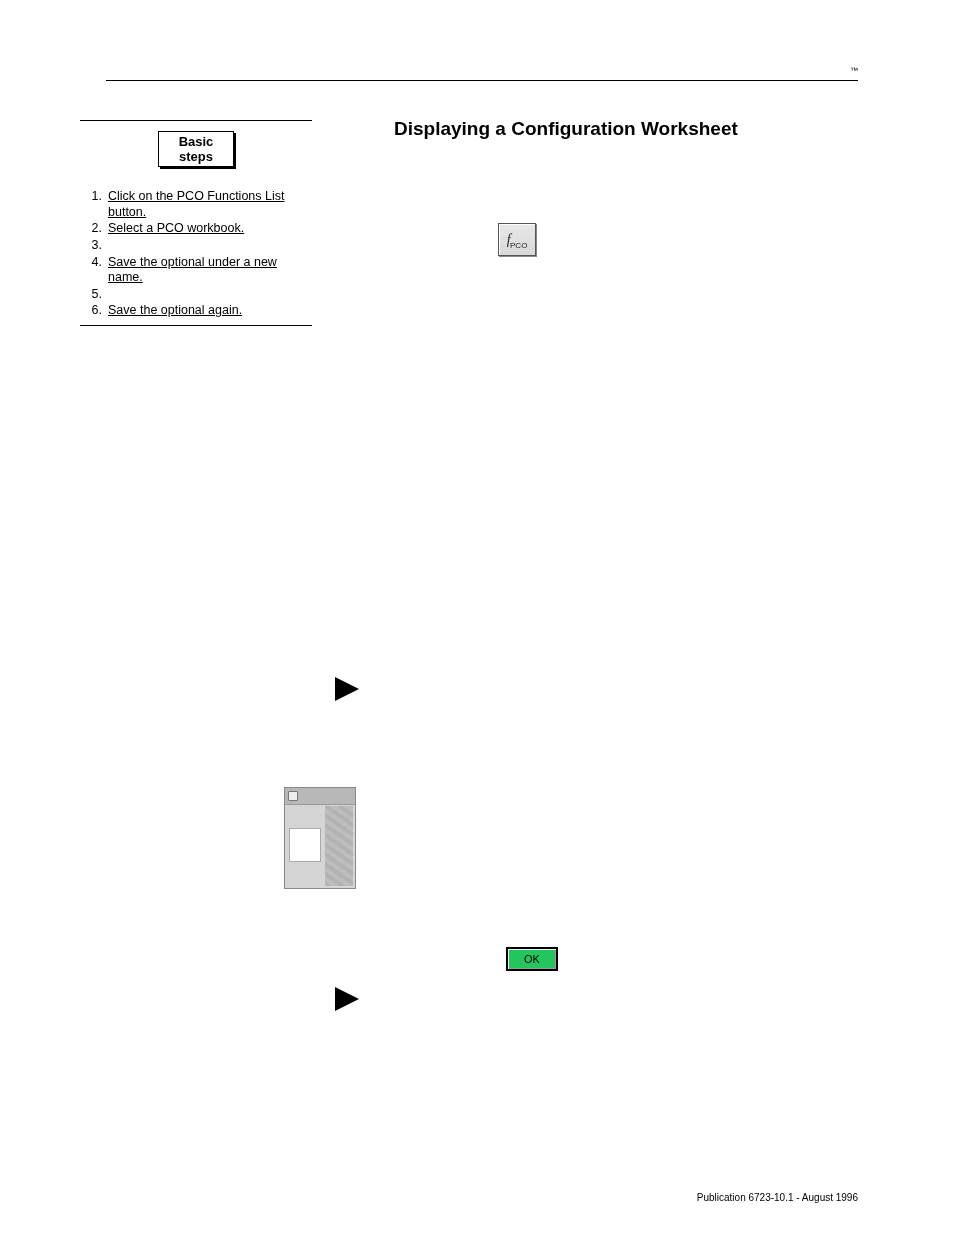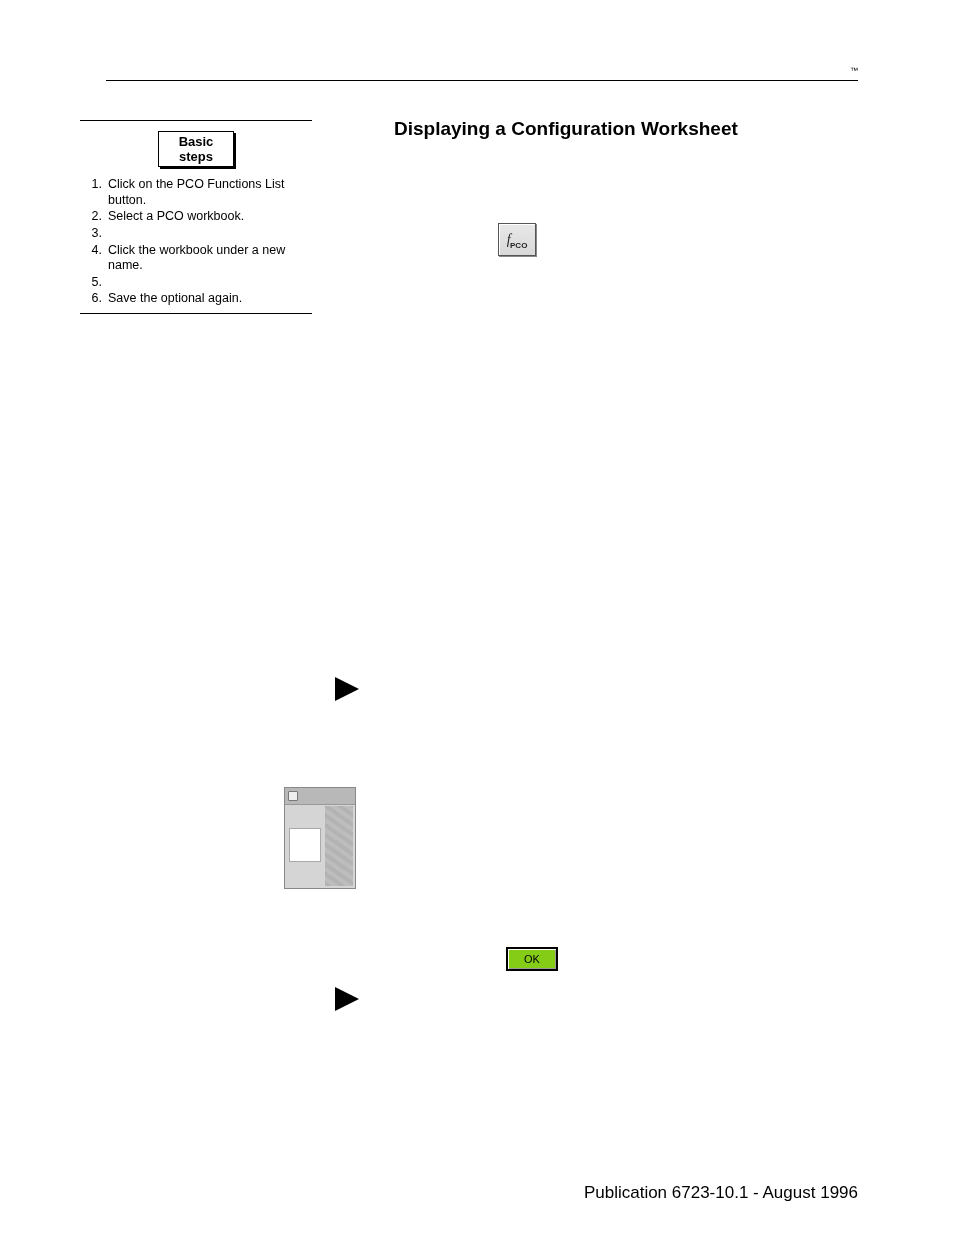--- a/index.html
+++ b/index.html
@@ -48,41 +48,41 @@
     margin-bottom: 10px;
   }
   .basic-steps-box {
     border: 1.5px solid #000;
     box-shadow: 2px 2px 0 #000;
     padding: 2px 2px;
     font-weight: bold;
     font-size: 13px;
     width: 70px;
     text-align: center;
-    margin: 0 auto 10px auto;
+    margin: 0 auto 22px auto;
     background: #fff;
   }
   .steps-list {
     list-style: none;
     padding: 0;
     margin: 0;
     font-size: 12.5px;
     line-height: 1.25;
   }
   .steps-list li {
     display: flex;
     margin-bottom: 1px;
   }
   .step-num {
     width: 22px;
     flex-shrink: 0;
     text-align: right;
     padding-right: 6px;
   }
-  .step-text { flex: 1; }
+  .step-text { flex: 1; text-decoration: underline; }
   .sidebar-rule-bottom {
     border-top: 1.5px solid #000;
     width: 232px;
     margin-top: 6px;
   }
   .fpco-icon {
     position: absolute;
     left: 498px;
     top: 223px;
     width: 36px;
@@ -91,21 +91,21 @@
     background: linear-gradient(#e8e8e8,#d8d8d8);
     box-shadow: inset 1px 1px 0 #fff, 1px 1px 0 #888;
     font-style: italic;
     font-family: 'Times New Roman', serif;
     font-size: 14px;
     line-height: 31px;
     text-align: center;
     color: #222;
     letter-spacing: -0.5px;
   }
-  .fpco-icon sub { font-size: 8px; font-style: normal; font-family: Arial; letter-spacing: 0; font-weight: bold; }
+  .fpco-icon sub { font-size: 8px; font-style: normal; font-family: Arial; letter-spacing: 0; }
   .play-arrow {
     position: absolute;
     width: 0; height: 0;
     border-top: 12px solid transparent;
     border-bottom: 12px solid transparent;
     border-left: 24px solid #000;
   }
   .arrow1 { left: 335px; top: 677px; }
   .arrow2 { left: 335px; top: 987px; }
   .thumb {
@@ -145,32 +145,32 @@
     background: repeating-linear-gradient(35deg,#bcbcbc,#bcbcbc 4px,#c8c8c8 4px,#c8c8c8 8px);
     filter: contrast(0.85);
   }
   .ok-button {
     position: absolute;
     left: 506px;
     top: 947px;
     width: 48px;
     height: 20px;
     border: 2px solid #000;
-    background: #84cc16;
+    background: #22c55e;
     box-shadow: inset 1px 1px 0 #fff, inset -1px -1px 0 #999;
     font-size: 11px;
     text-align: center;
     line-height: 20px;
     font-family: Arial;
   }
   .footer {
     position: absolute;
     right: 96px;
     bottom: 32px;
-    font-size: 17px;
+    font-size: 10px;
   }
 </style>
 </head>
 <body>
 
 <div class="page">
 
   <span class="tm">™</span>
   <div class="header-rule"></div>
 
@@ -186,21 +186,21 @@
         </li>
       <li>
           <span class="step-num">2.</span>
           <span class="step-text">Select a PCO workbook.</span>
         </li>
       <li>
           <span class="step-num">3.</span>
         </li>
       <li>
           <span class="step-num">4.</span>
-          <span class="step-text">Click the workbook under a new name.</span>
+          <span class="step-text">Save the optional under a new name.</span>
         </li>
       <li>
           <span class="step-num">5.</span>
         </li>
       <li>
           <span class="step-num">6.</span>
           <span class="step-text">Save the optional again.</span>
         </li>
     </ol>
     <div class="sidebar-rule-bottom"></div>

